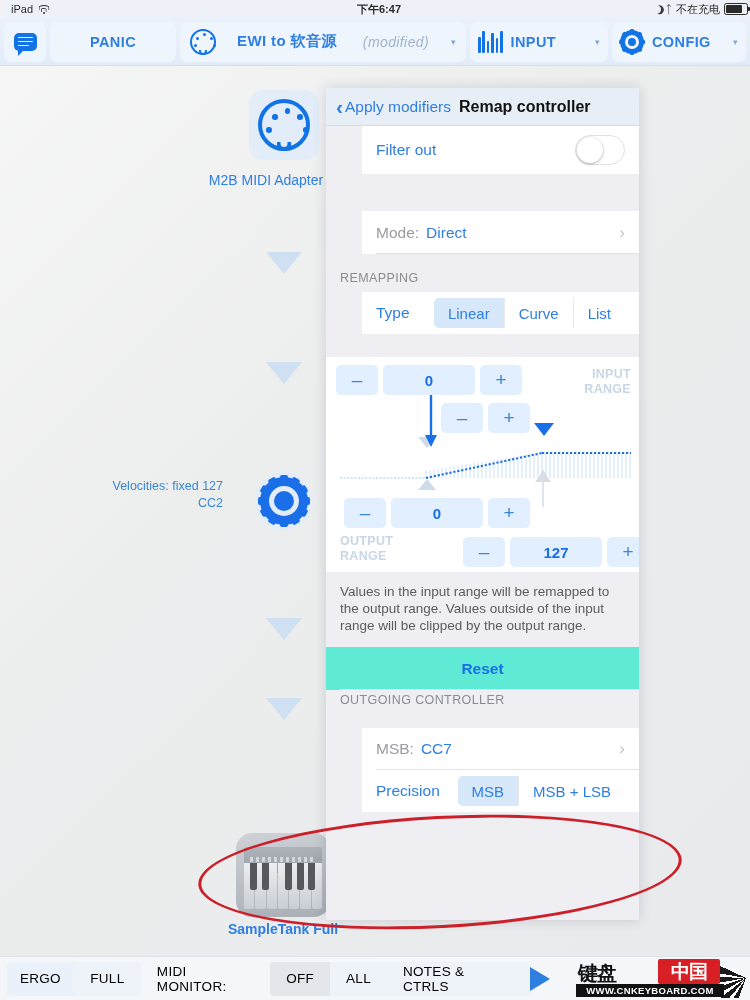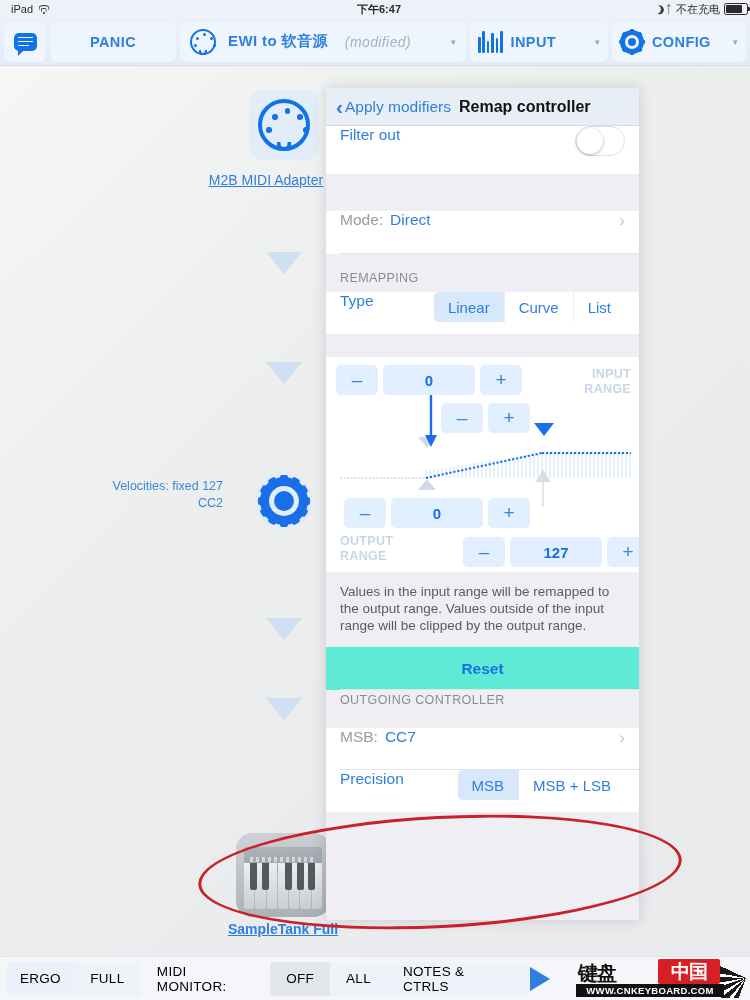--- a/index.html
+++ b/index.html
@@ -43,21 +43,21 @@
     border-bottom:1px solid #d4dfee;
   }
   .tb-btn{
     height:40px;border-radius:7px;background:#eff5fd;
     display:flex;align-items:center;justify-content:center;
     color:#2f7fe0;font-weight:bold;font-size:14.5px;letter-spacing:.4px;
     box-sizing:border-box;
   }
   .tb-sq{width:42px;min-width:42px;}
   .tb-panic{width:126px;min-width:126px;}
-  .tb-preset{flex:1;gap:12px;padding:0 10px;}
+  .tb-preset{flex:1;gap:21px;padding:0 10px;}
   .tb-input{width:138px;min-width:138px;gap:8px;padding:0 8px;}
   .tb-config{width:134px;min-width:134px;gap:8px;padding:0 8px;}
   .tb-caret{margin-left:auto;font-size:9px;color:#7fa9de;}
   .preset-name{font-weight:bold;font-size:15px;color:#2f7fe0;white-space:nowrap;}
   .preset-mod{font-weight:normal;font-style:italic;font-size:14px;color:#9fb4cb;margin-left:5px;}
   .bubble-ico{width:23px;height:18px;background:#1273e6;border-radius:5px;position:relative;}
   .bubble-ico::after{content:"";position:absolute;left:4px;bottom:-5px;border-left:6px solid #1273e6;border-bottom:6px solid transparent;}
   .bubble-ico i{position:absolute;left:4px;right:4px;height:1.6px;background:#eff5fd;border-radius:1px;}
   .bubble-ico i:nth-child(1){top:4px;}
   .bubble-ico i:nth-child(2){top:8px;}
@@ -80,21 +80,21 @@
 
   
   .node-icon{
     position:absolute;border-radius:14px;display:flex;align-items:center;justify-content:center;
   }
   #node-m2b{left:249px;top:90px;width:70px;height:70px;background:#e3edf9;}
   .din-big{width:52px;height:52px;border:4px solid #1273e6;border-radius:50%;position:relative;box-sizing:border-box;}
   .din-big b{position:absolute;width:5.6px;height:5.6px;border-radius:50%;background:#1273e6;}
   .din-big::after{content:"";position:absolute;left:50%;bottom:-4px;transform:translateX(-50%);
     width:15px;height:9px;background:#e3edf9;border-radius:0 0 8px 8px;border:4px solid #1273e6;border-top:none;box-sizing:border-box;}
-  .node-label{position:absolute;color:#2f7fe0;font-size:14px;white-space:nowrap;text-align:center;text-decoration:underline;}
+  .node-label{position:absolute;color:#2f7fe0;font-size:14px;white-space:nowrap;text-align:center;}
   #label-m2b{left:135px;top:172px;width:262px;}
   #node-samp{left:236px;top:833px;width:94px;height:84px;border-radius:16px;
     background:linear-gradient(170deg,#cfd3d8 0%,#b9bec5 55%,#a9aeb5 100%);overflow:hidden;}
   #label-samp{left:170px;top:921px;width:226px;font-weight:bold;}
   .keys{position:absolute;left:8px;right:8px;bottom:8px;height:46px;display:flex;gap:1px;}
   .keys .wk{flex:1;background:linear-gradient(180deg,#eceef1,#c9ced4);border-radius:0 0 2px 2px;}
   .keys .bk{position:absolute;top:0;width:7px;height:27px;background:#55585d;border-radius:0 0 2px 2px;}
   .samp-top{position:absolute;left:8px;right:8px;top:14px;height:26px;
     background:linear-gradient(180deg,#a6abb2,#8f949b);border-radius:3px;opacity:.75;}
   .samp-top::after{content:"";position:absolute;left:6px;right:6px;top:10px;height:5px;
@@ -123,21 +123,21 @@
     background:#eeeef3;box-shadow:0 0 12px rgba(40,50,70,.18);overflow:hidden;
   }
   .pnl-header{
     height:38px;background:#e8eef6;display:flex;align-items:center;padding:0 10px;
     border-bottom:1px solid #d6dbe3;box-sizing:border-box;
   }
   .back-chev{color:#2f7fe0;font-size:21px;font-weight:bold;line-height:1;margin-right:2px;}
   .back-text{color:#2f7fe0;font-size:15.5px;}
   .pnl-title{color:#111;font-weight:bold;font-size:16px;margin-left:8px;}
 
-  .row{background:#fff;display:flex;align-items:flex-start;padding:0 14px;box-sizing:border-box;position:relative;}
+  .row{background:#fff;display:flex;align-items:center;padding:0 14px;box-sizing:border-box;position:relative;margin-left:36px;}
   .row-sep{position:absolute;left:14px;right:0;bottom:0;height:1px;background:#e3e3e8;}
   .gap{background:#eeeef3;}
   .lbl-blue{color:#2f7fe0;font-size:15.5px;}
   .lbl-grey{color:#9a9aa1;font-size:15.5px;}
   .chev-r{margin-left:auto;color:#c3c3ca;font-size:17px;}
   .sec-head{color:#8b8b93;font-size:12.5px;letter-spacing:.4px;padding:0 14px;display:flex;align-items:flex-end;box-sizing:border-box;}
 
   
   .toggle{width:50px;height:30px;border-radius:15px;background:#fff;border:1px solid #e0e0e4;position:relative;margin-left:auto;box-sizing:border-box;}
   .toggle .knob{position:absolute;left:1px;top:1px;width:26px;height:26px;border-radius:50%;background:#fff;

